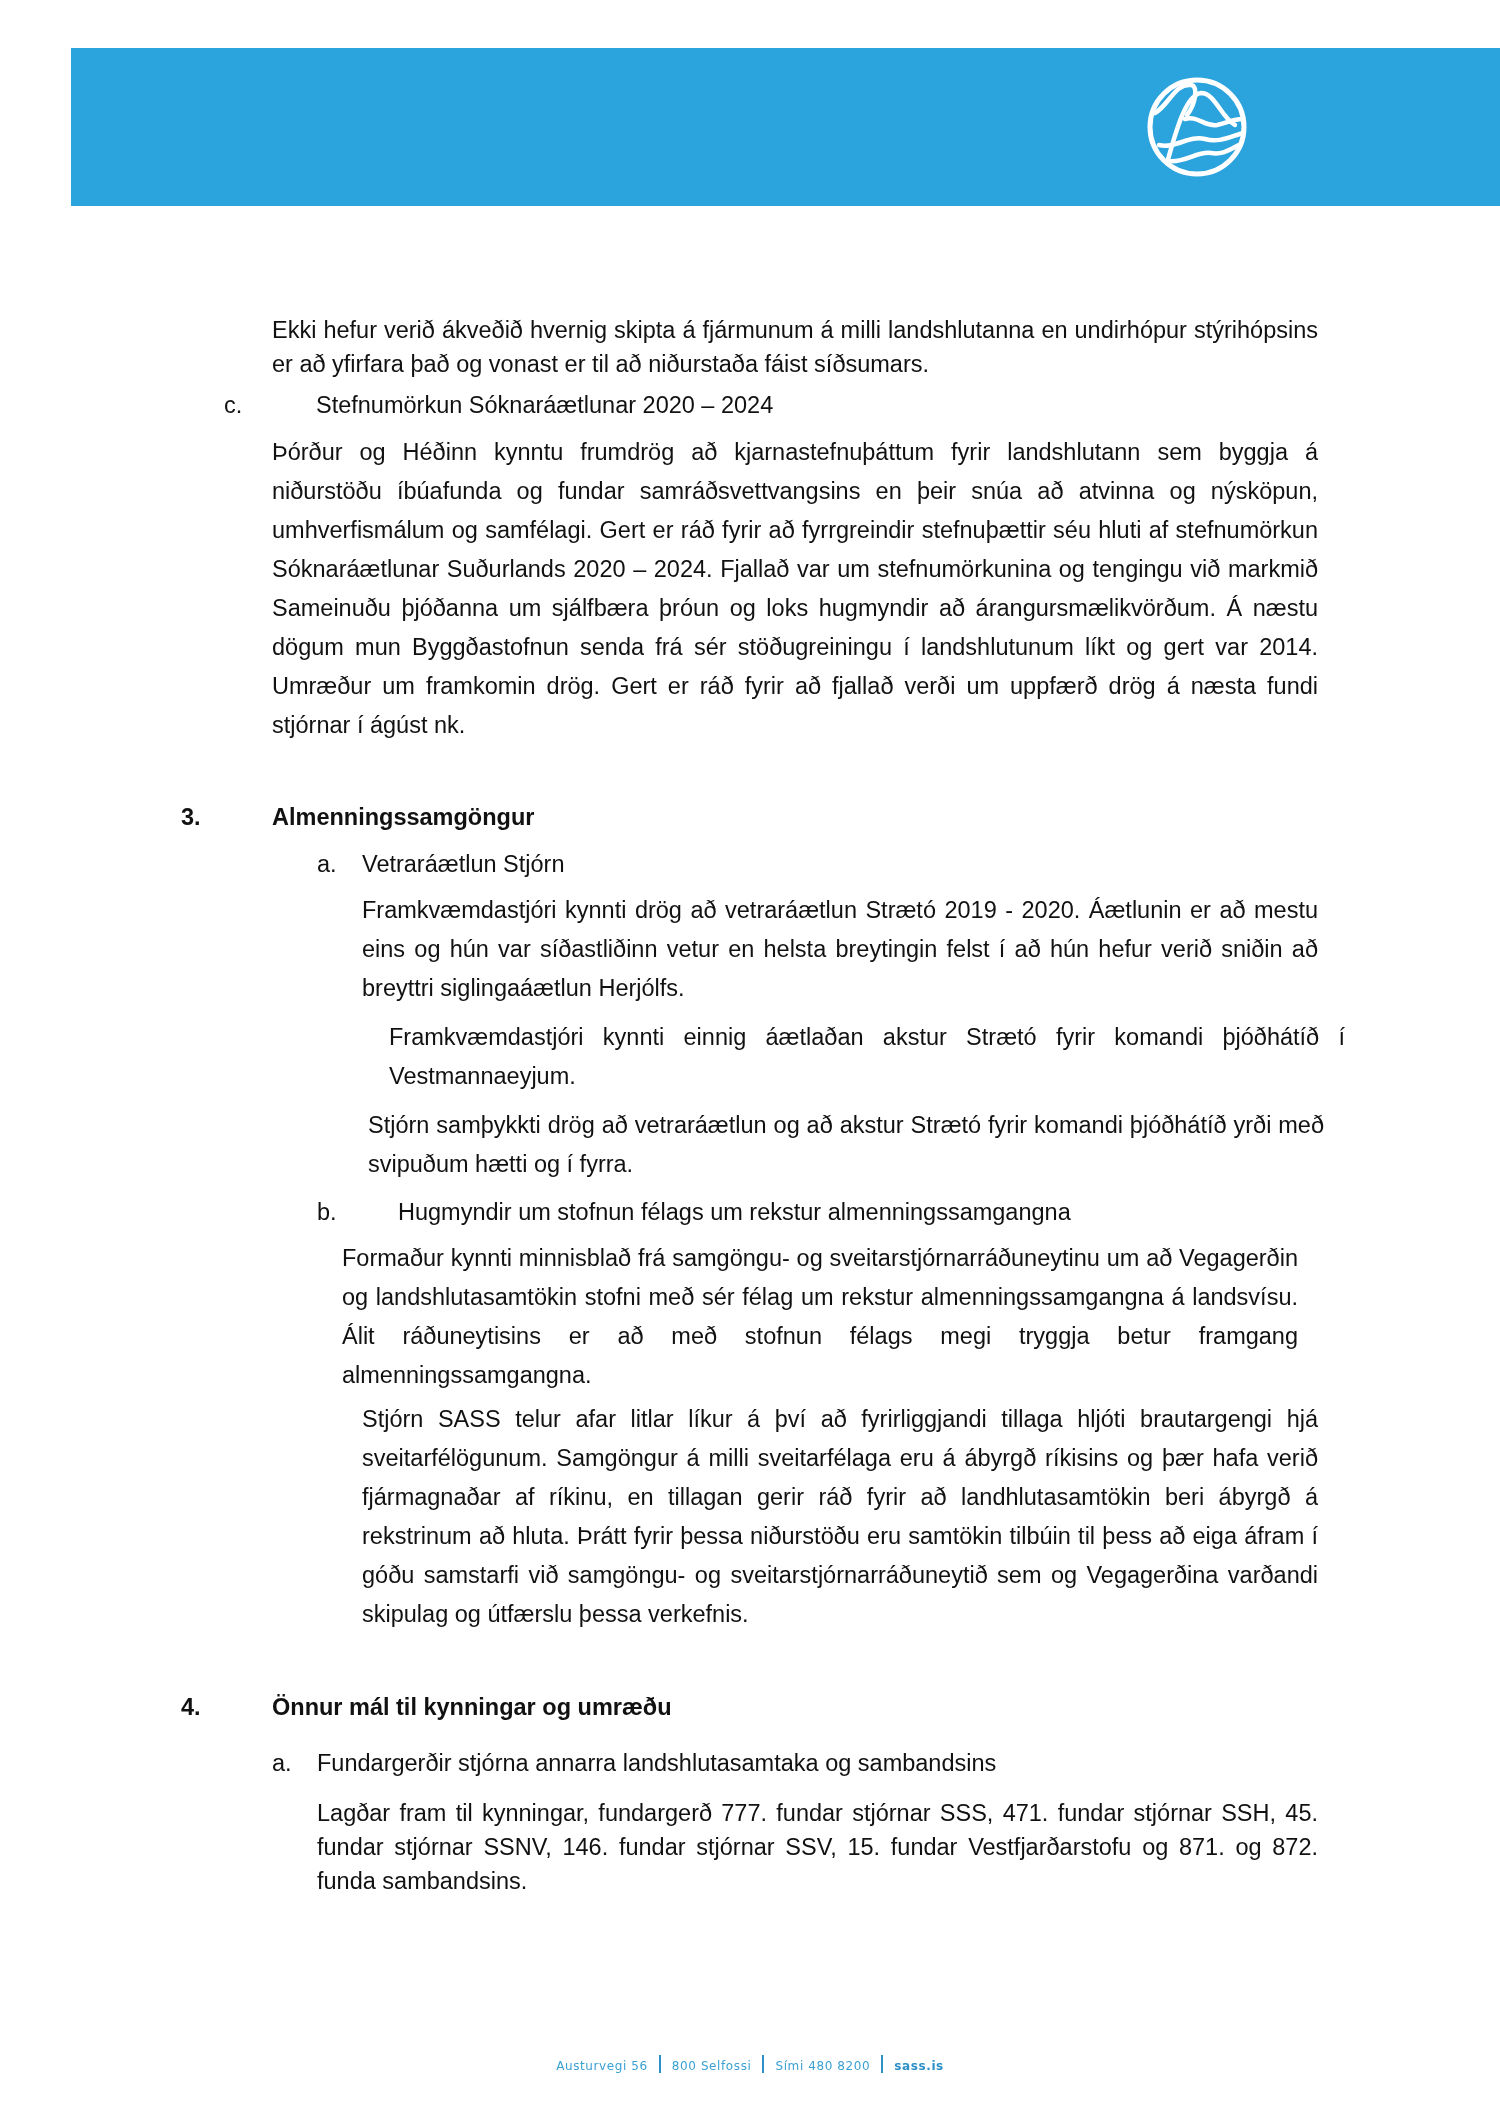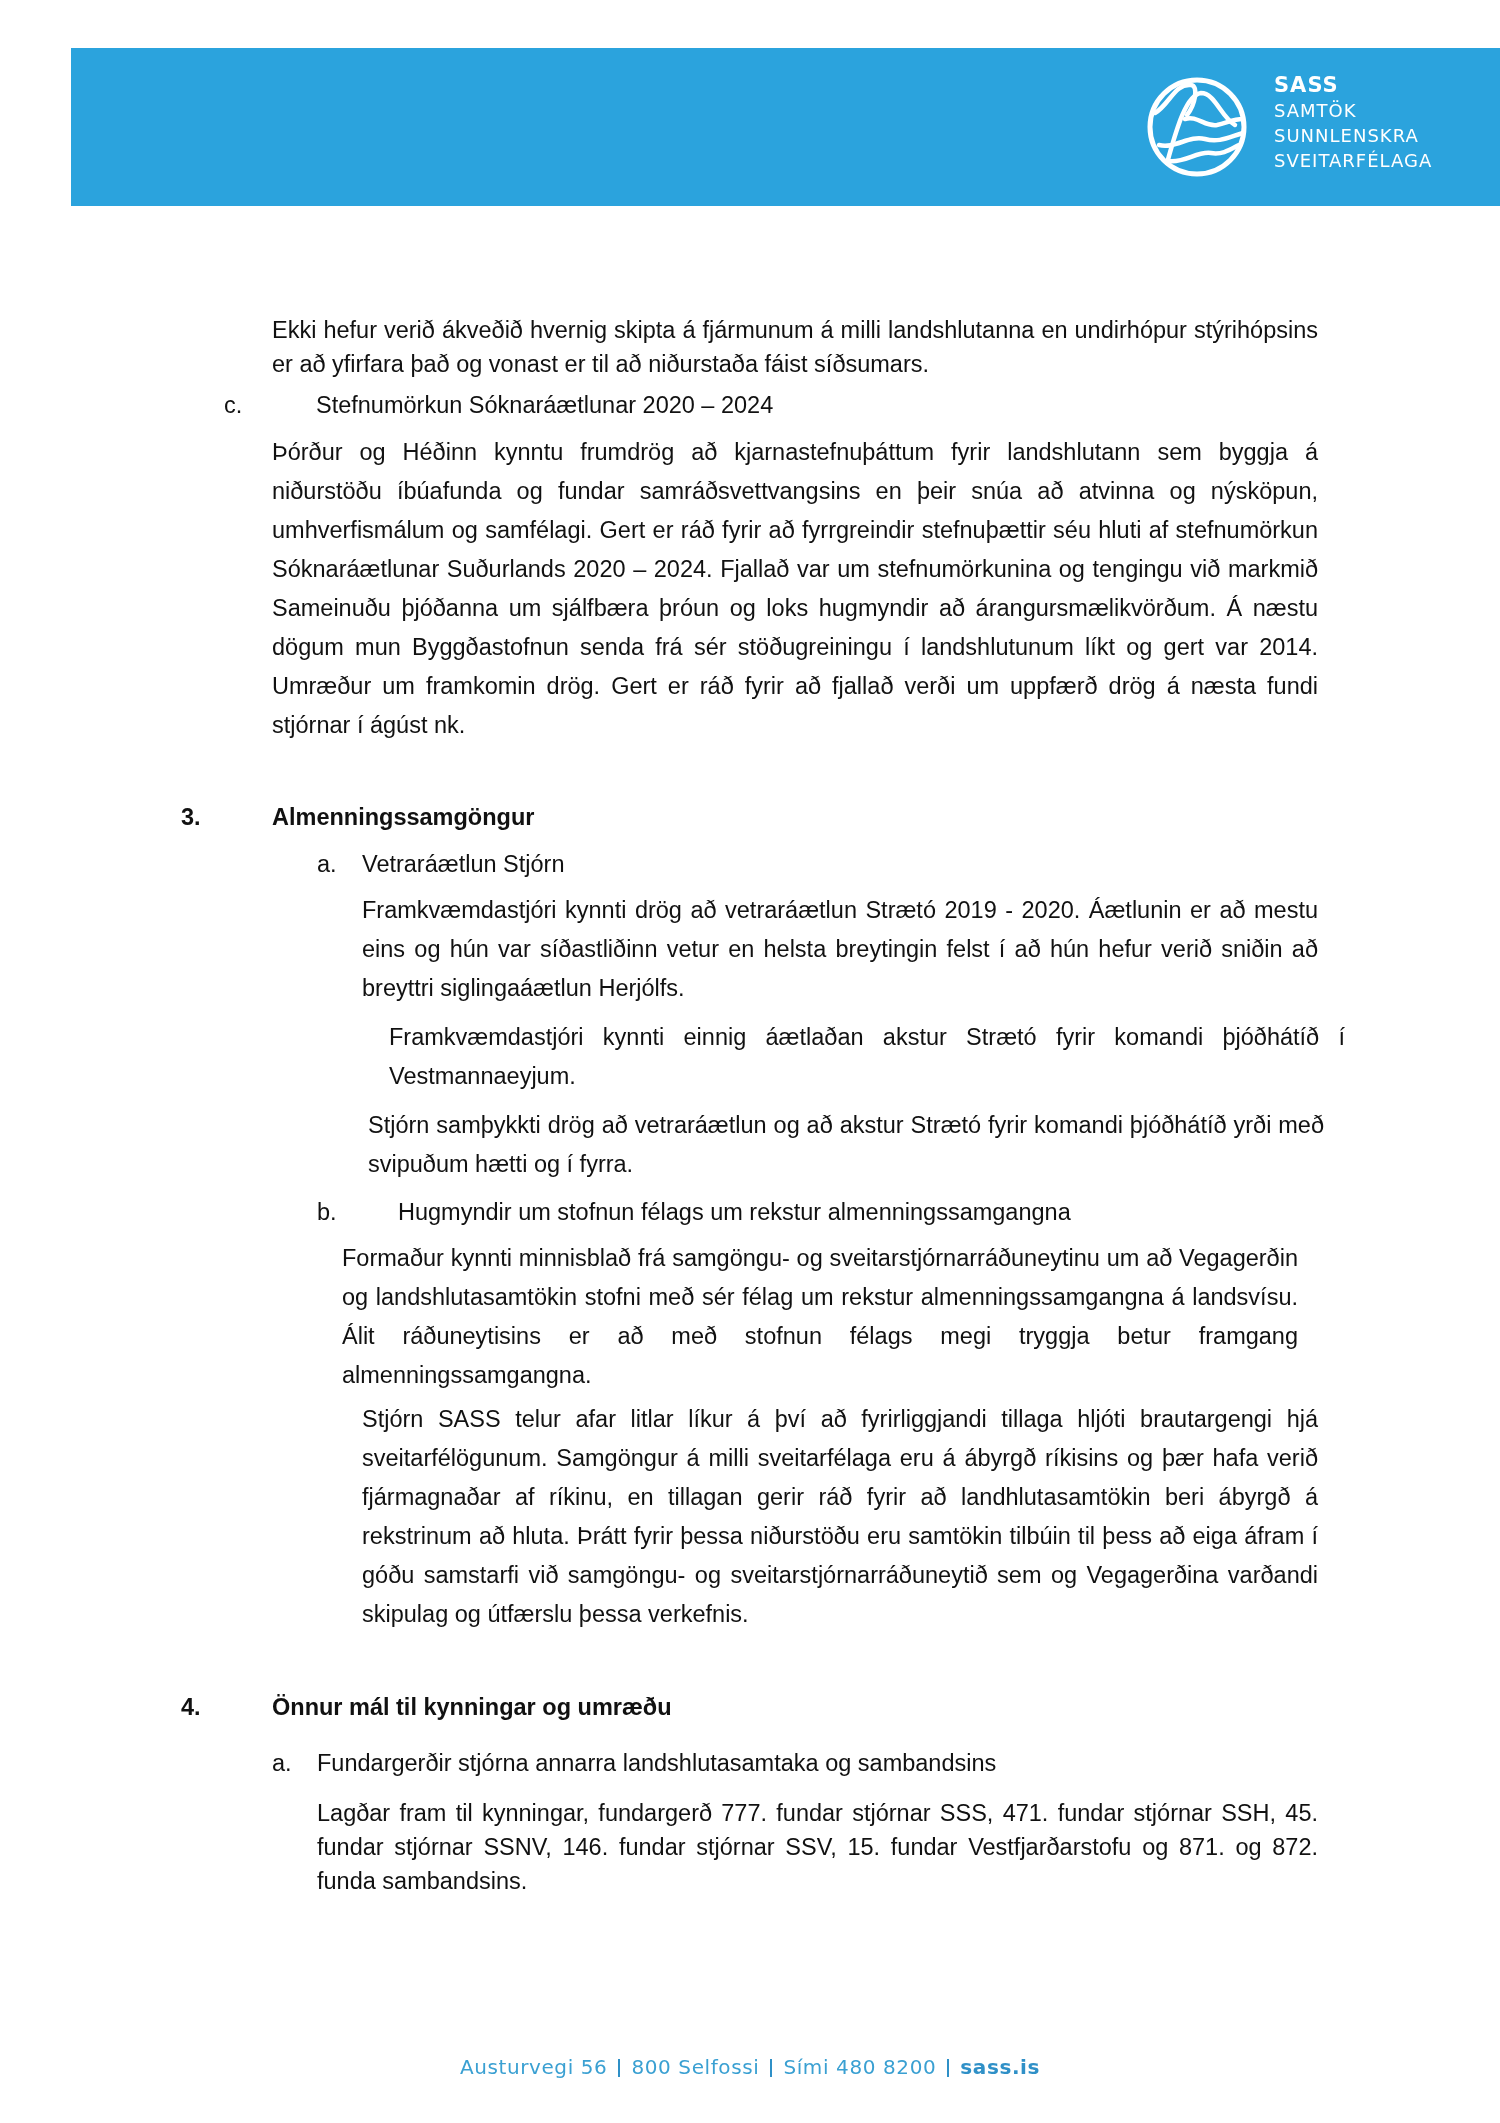--- a/index.html
+++ b/index.html
@@ -76,21 +76,21 @@
       margin: 0;
     }
 
     .footer {
       position: absolute;
       left: 0;
       width: 1500px;
       top: 2055px;
       text-align: center;
       font-family: "DejaVu Sans", sans-serif;
-      font-size: 20px;
+      font-size: 12px;
       letter-spacing: 0.6px;
       color: #3aa0d2;
     }
     .footer .sep {
       display: inline-block;
       width: 2px;
       height: 18px;
       background: #2f90c7;
       vertical-align: -3px;
       margin: 0 11px;
@@ -102,26 +102,20 @@
 
 <div class="banner">
   <svg class="logo-circle" viewBox="0 0 104 104" style="position:absolute;left:1074px;top:27px;">
     <circle cx="52" cy="52" r="47" fill="none" stroke="#ffffff" stroke-width="5"></circle>
     <path d="M10 38 C 24 30, 30 8, 46 10 C 54 11, 50 30, 42 40" fill="none" stroke="#ffffff" stroke-width="4.5" stroke-linecap="round"></path>
     <path d="M22 88 C 30 60, 40 20, 56 18 C 70 18, 76 42, 90 50" fill="none" stroke="#ffffff" stroke-width="4.5" stroke-linecap="round"></path>
     <path d="M40 44 C 52 40, 60 52, 72 50 C 82 48, 88 44, 98 44" fill="none" stroke="#ffffff" stroke-width="4.5" stroke-linecap="round"></path>
     <path d="M14 70 C 30 74, 44 60, 60 64 C 74 68, 84 62, 98 58" fill="none" stroke="#ffffff" stroke-width="4.5" stroke-linecap="round"></path>
     <path d="M24 86 C 40 88, 52 76, 66 78 C 78 80, 86 74, 94 70" fill="none" stroke="#ffffff" stroke-width="4.5" stroke-linecap="round"></path>
   </svg>
-  <div class="logo-text" style="left:1203px;top:24px;">
-    <span class="brand">SASS</span>
-    <span class="line">SAMTÖK</span>
-    <span class="line">SUNNLENSKRA</span>
-    <span class="line">SVEITARFÉLAGA</span>
-  </div>
 </div>
 
 <div class="doc">
 
   <p class="para tight" style="left:272px; top:313px; width:1046px;">Ekki hefur verið ákveðið hvernig skipta á fjármunum á milli landshlutanna en undirhópur stýrihópsins er að yfirfara það og vonast er til að niðurstaða fáist síðsumars.</p>
 
   <span class="marker" style="left:224px; top:386px;">c.</span>
   <span class="marker" style="left:268px; top:386px;margin-left:48px;">Stefnumörkun Sóknaráætlunar 2020 – 2024</span>
   <p class="para" style="left:272px; top:433px; width:1046px;">Þórður og Héðinn kynntu frumdrög að kjarnastefnuþáttum fyrir landshlutann sem byggja á niðurstöðu íbúafunda og fundar samráðsvettvangsins en þeir snúa að atvinna og nýsköpun, umhverfismálum og samfélagi. Gert er ráð fyrir að fyrrgreindir stefnuþættir séu hluti af stefnumörkun Sóknaráætlunar Suðurlands 2020 – 2024. Fjallað var um stefnumörkunina og tengingu við markmið Sameinuðu þjóðanna um sjálfbæra þróun og loks hugmyndir að árangursmælikvörðum. Á næstu dögum mun Byggðastofnun senda frá sér stöðugreiningu í landshlutunum líkt og gert var 2014. Umræður um framkomin drög. Gert er ráð fyrir að fjallað verði um uppfærð drög á næsta fundi stjórnar í ágúst nk.</p>
 

